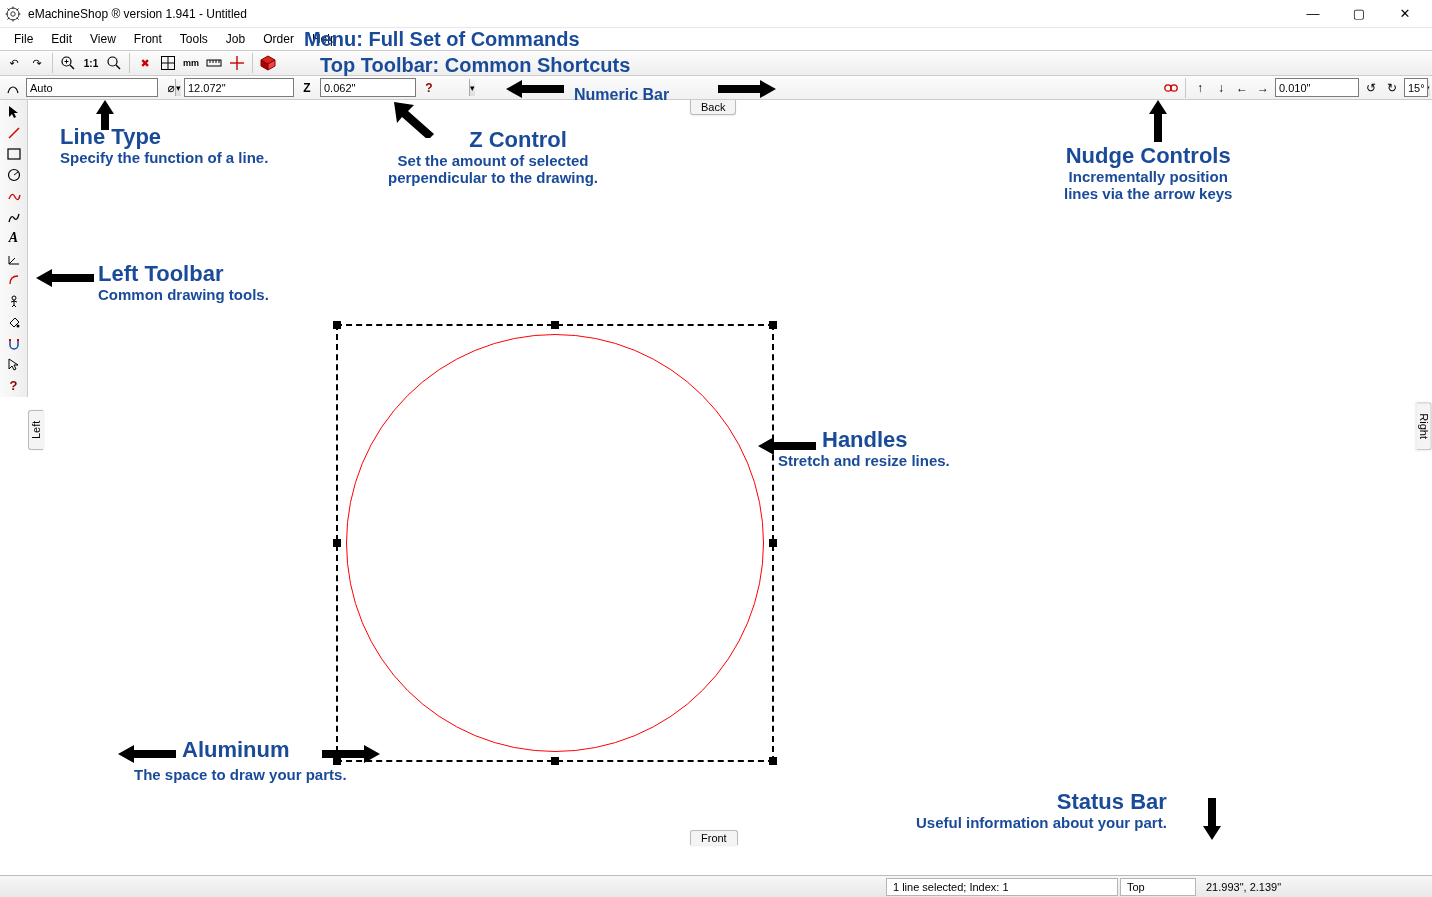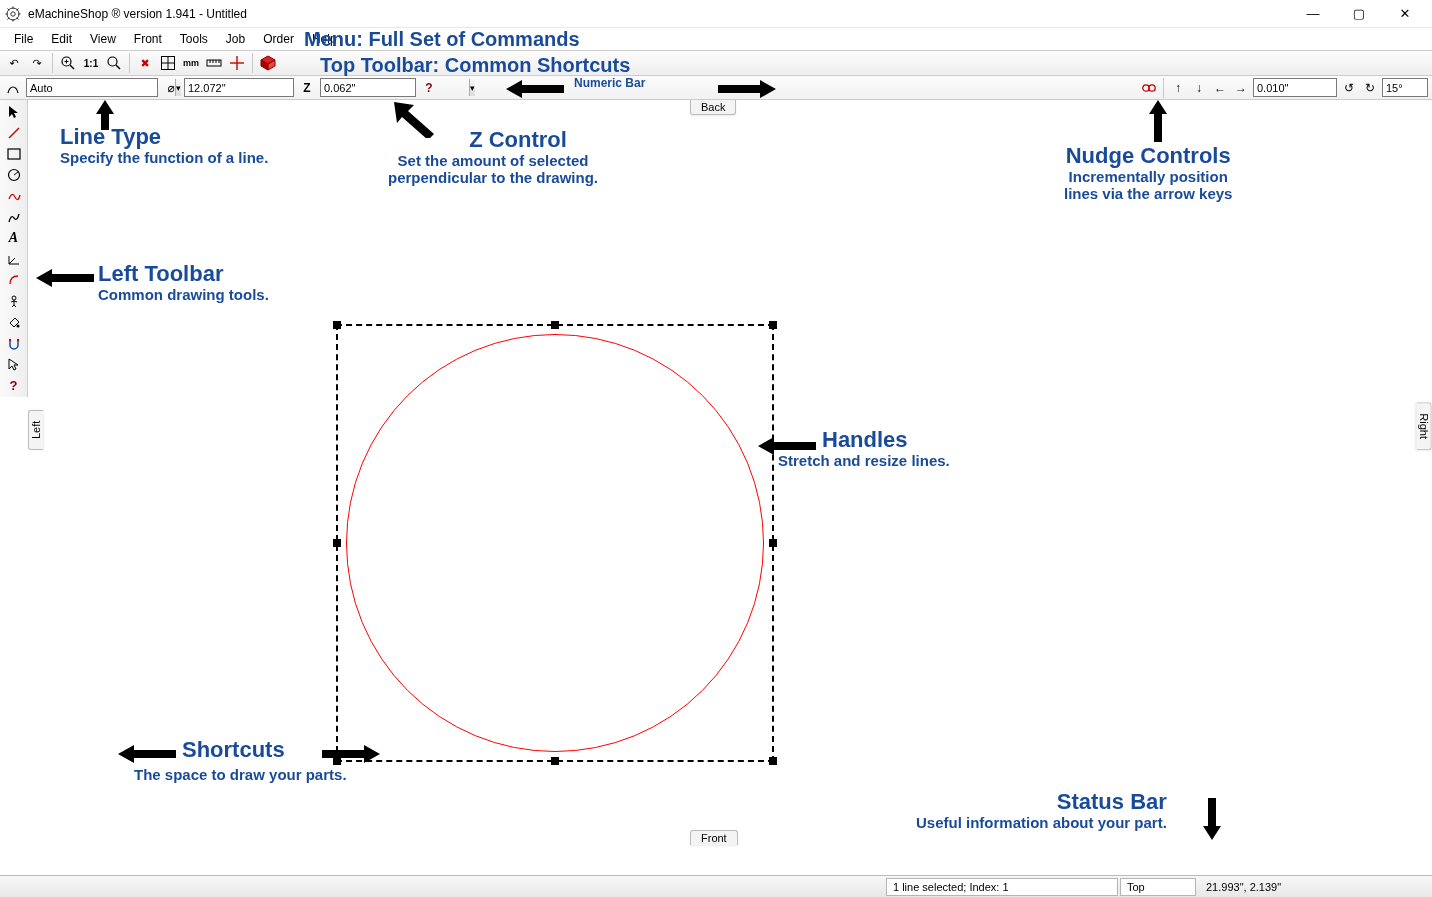--- a/index.html
+++ b/index.html
@@ -273,21 +273,21 @@
     <span class="nb-icon">↑</span>
     <span class="nb-icon">↓</span>
     <span class="nb-icon">←</span>
     <span class="nb-icon">→</span>
     <div class="combo" style="width:84px;">
       <input value="0.010&quot;" style="">
       <span class="dd">▾</span>
     </div>
     <span class="nb-icon">↺</span>
     <span class="nb-icon">↻</span>
-    <div class="combo" style="width:46px;">
+    <div class="combo" style="width:24px;">
       <input value="15°" style="">
     </div>
   </div>
 </div>
 
 <div class="left-toolbar">
   <span class="lt-btn">
       <svg width="12" height="14" viewBox="0 0 12 14">
         <polygon points="1,1 1,12 4,9 6,13 8,12 6,8 10,8" fill="#000"></polygon>
       </svg>
@@ -378,21 +378,21 @@
 <div class="tab-nub right">Right</div>
 
 <div class="annot" style="left:304px;top:28px;font-size:20px;">Menu: Full Set of Commands</div>
 <div class="annot" style="left:320px;top:54px;font-size:20px;">Top Toolbar: Common Shortcuts</div>
 
 <div class="arrow" style="left:506px;top:79px;">
     <svg width="58" height="20">
       <polygon points="0,10 16,1 16,6 58,6 58,14 16,14 16,19" fill="#000"></polygon>
     </svg>
   </div>
-<div class="annot" style="left:574px;top:76px;font-size:12px;">Numeric Bar</div>
+<div class="annot" style="left:574px;top:86px;font-size:16px;">Numeric Bar</div>
 <div class="arrow" style="left:718px;top:79px;">
     <svg width="58" height="20">
       <polygon points="58,10 42,1 42,6 0,6 0,14 42,14 42,19" fill="#000"></polygon>
     </svg>
   </div>
 
 <div class="arrow" style="left:95px;top:100px;">
     <svg width="20" height="30">
       <polygon points="10,0 1,14 6,14 6,30 14,30 14,14 19,14" fill="#000"></polygon>
     </svg>
@@ -432,21 +432,21 @@
   <div class="title" style="margin-left:44px;">Handles</div>
   <div class="sub">Stretch and resize lines.</div>
 </div>
 
 <div class="arrow" style="left:118px;top:744px;">
     <svg width="58" height="20">
       <polygon points="0,10 16,1 16,6 58,6 58,14 16,14 16,19" fill="#000"></polygon>
     </svg>
   </div>
 <div class="annot" style="left:182px;top:738px;text-align:center;">
-  <div class="title">Shortcuts</div>
+  <div class="title">Aluminum</div>
 </div>
 <div class="arrow" style="left:322px;top:744px;">
     <svg width="58" height="20">
       <polygon points="58,10 42,1 42,6 0,6 0,14 42,14 42,19" fill="#000"></polygon>
     </svg>
   </div>
 <div class="annot sub" style="left:134px;top:766px;font-size:15px;font-weight:600;">The space to draw your parts.</div>
 
 <div class="arrow" style="left:1148px;top:100px;">
     <svg width="20" height="42">

